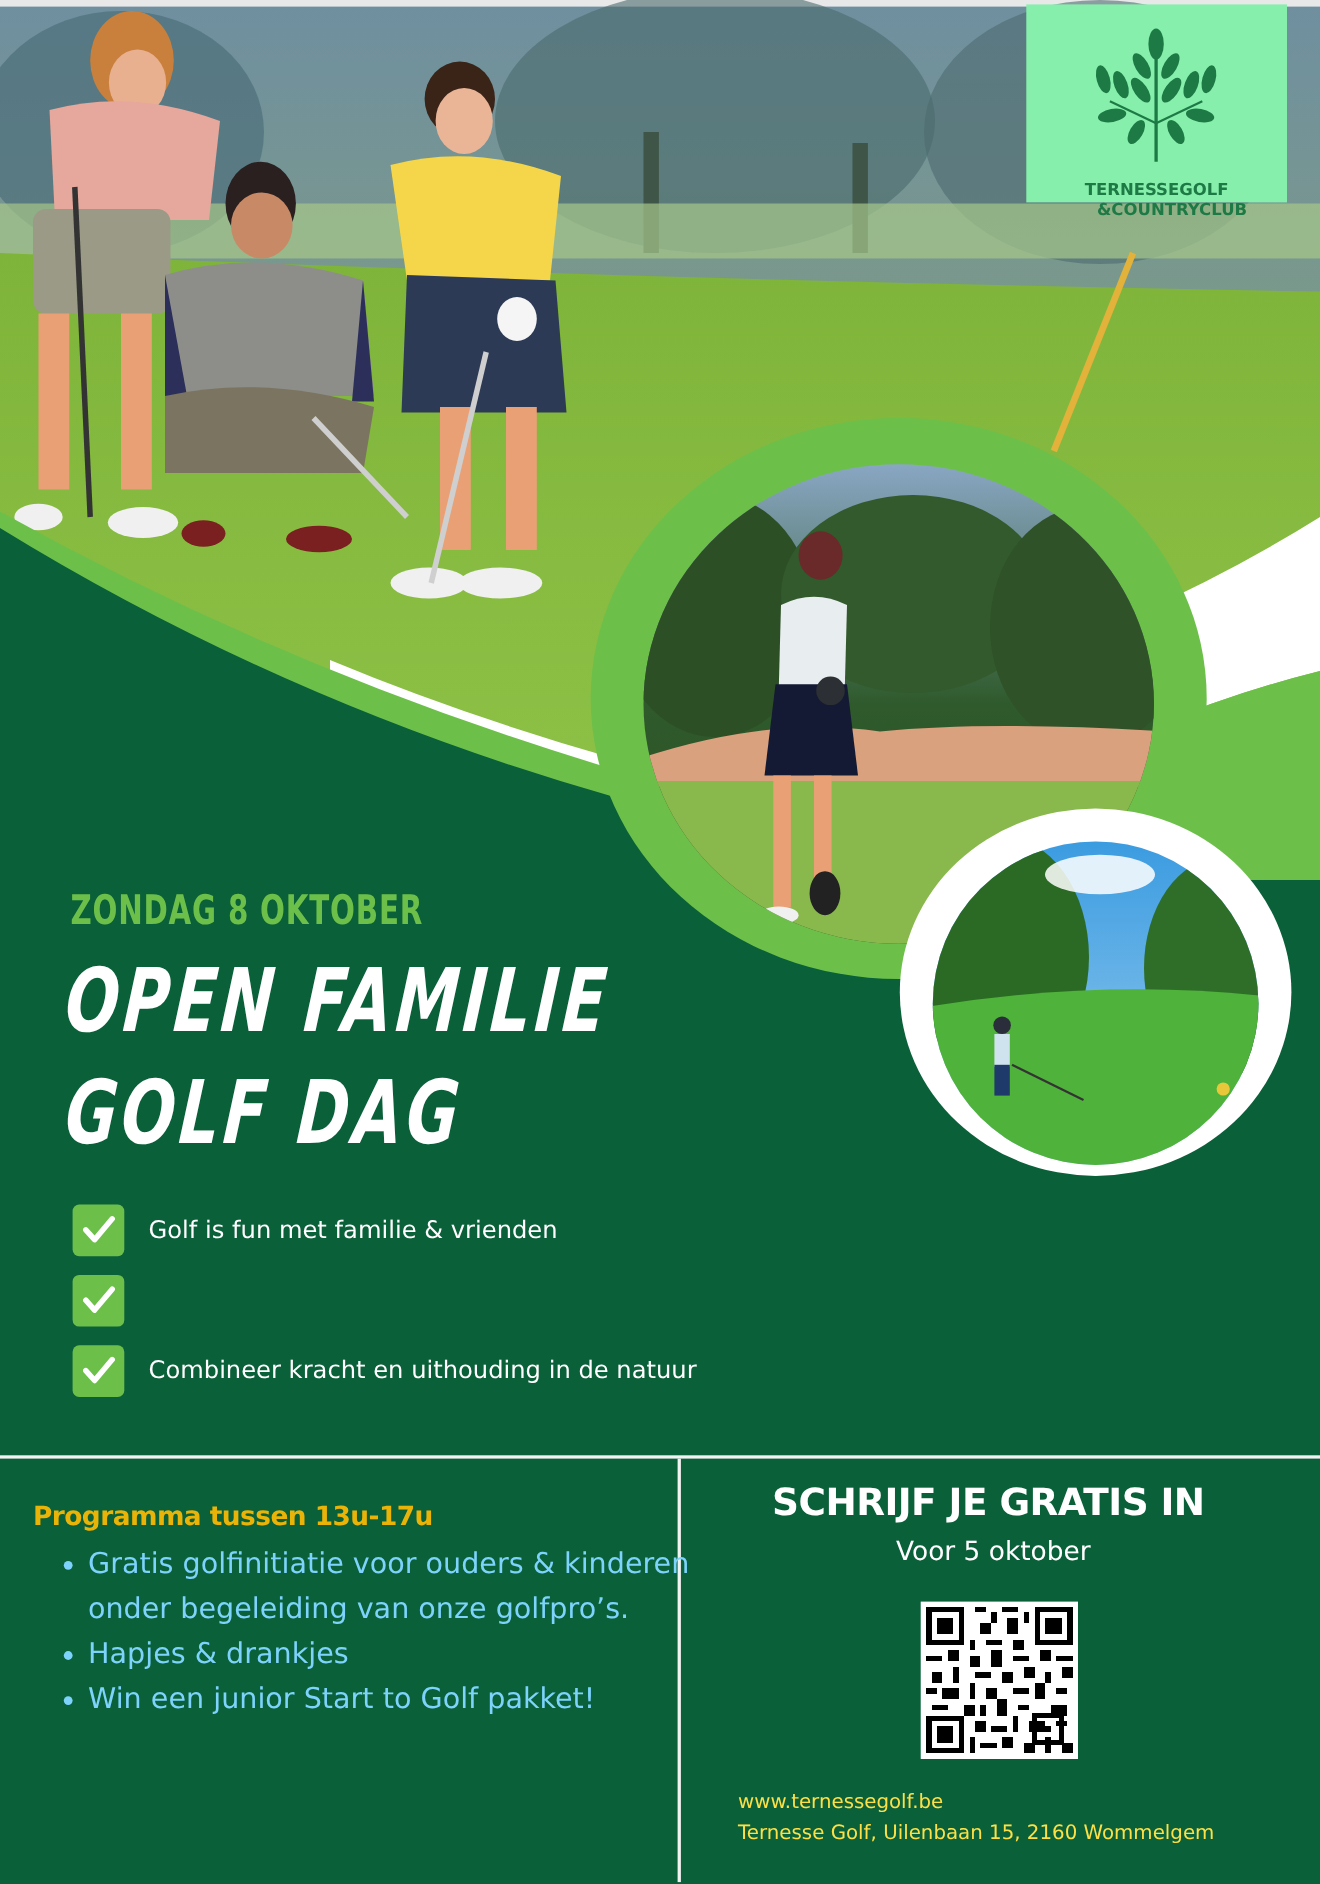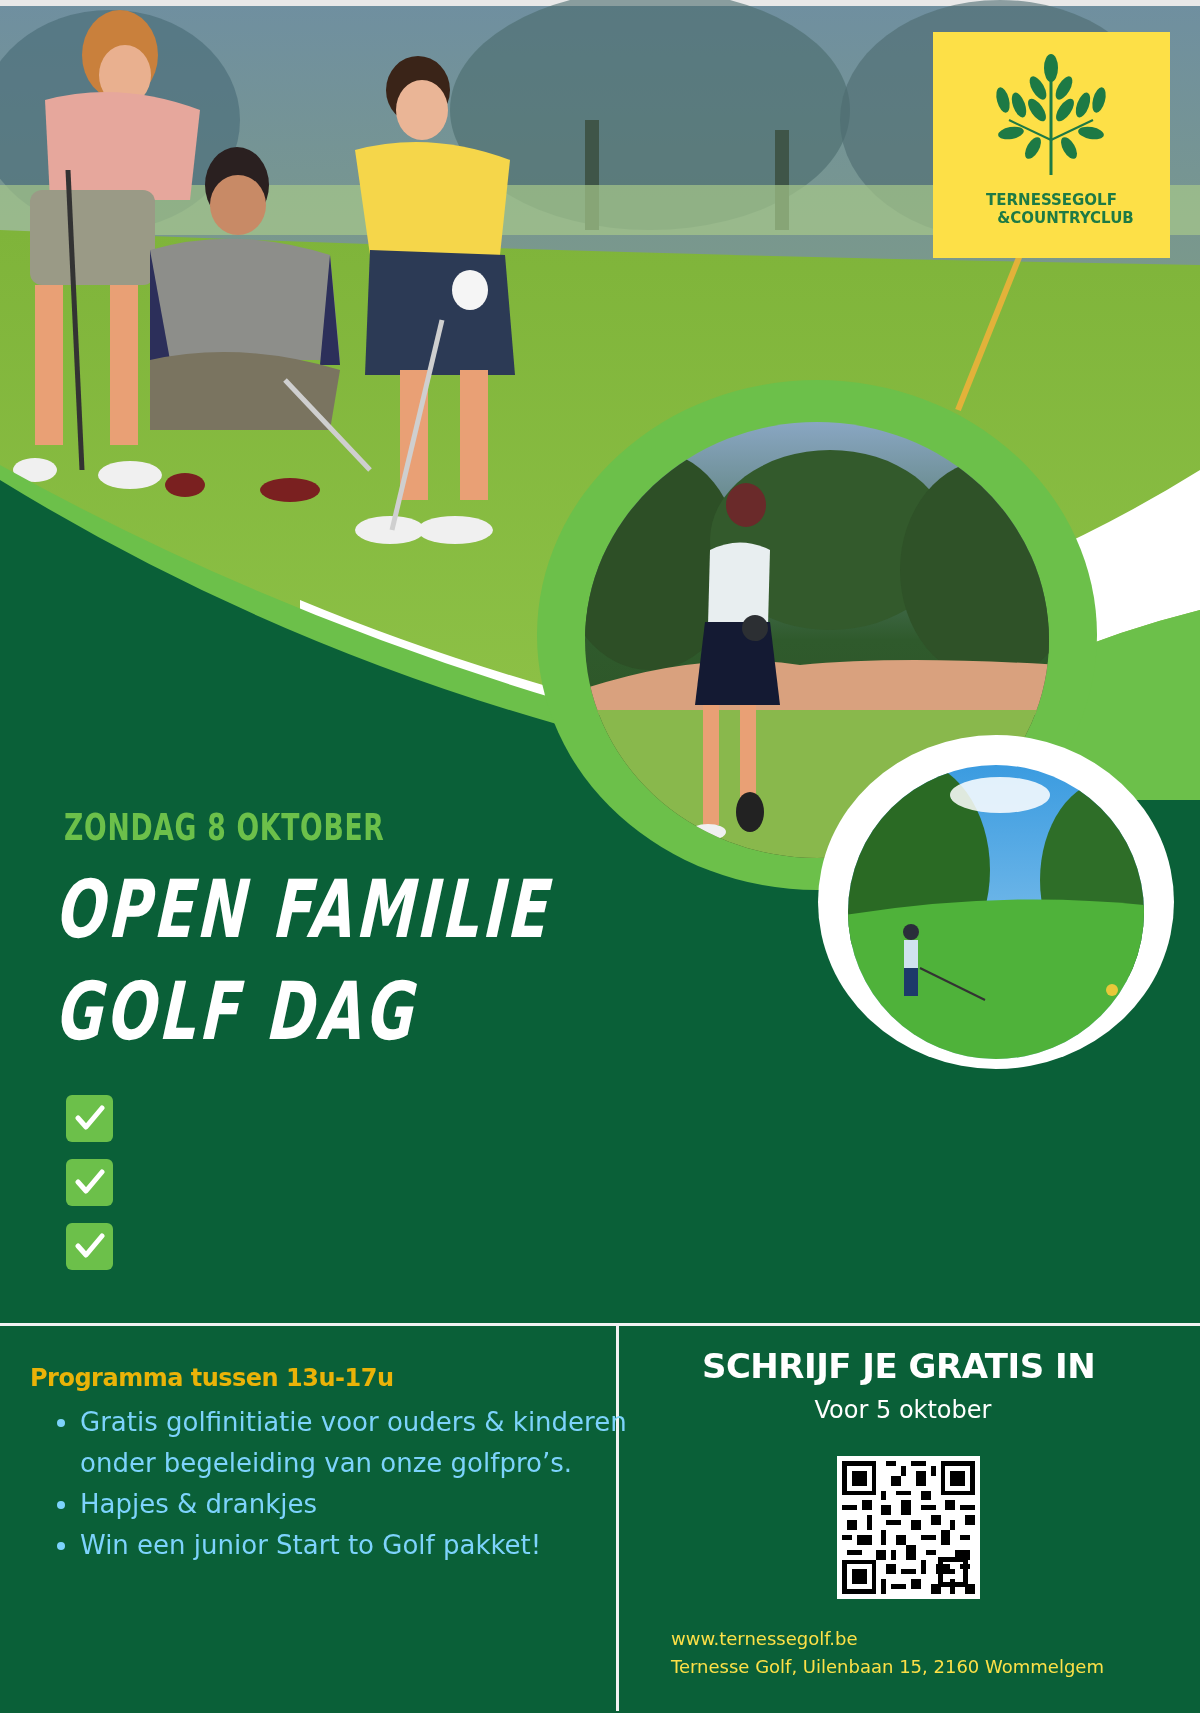--- a/index.html
+++ b/index.html
@@ -1,19 +1,19 @@
 <!DOCTYPE html>
 <html><head>
 <meta charset="utf-8">
 <style>
   html, body { margin: 0; padding: 0; }
   body { width: 1200px; height: 1713px; position: relative; overflow: hidden; background: #0a6038; font-family: "DejaVu Sans", sans-serif; }
   .abs { position: absolute; }
   svg.layer { position: absolute; left: 0; top: 0; }
-  .logo-box { left: 933px; top: 4px; width: 237px; height: 226px; background: #fde047; margin-top: 28px; }
+  .logo-box { left: 933px; top: 4px; width: 237px; height: 180px; background: #86efac; }
   .logo-text { position: absolute; left: 0; right: 0; text-align: center; color: #1d7a45; font-family: "DejaVu Sans", sans-serif; font-weight: bold; font-size: 15px; line-height: 17px; letter-spacing: 0px; }
   .date { left: 64px; top: 806px; color: #6cc04a; font-family: "DejaVu Sans", sans-serif; font-weight: bold; font-size: 37px; letter-spacing: 1px; transform: scaleX(0.72); transform-origin: left center; white-space: nowrap; }
   .title { left: 60px; color: #ffffff; font-family: "DejaVu Sans", sans-serif; font-weight: bold; font-style: italic; font-size: 80px; letter-spacing: 5px; transform: scaleX(0.72) skewX(-6deg); transform-origin: left center; white-space: nowrap; line-height: 1; }
   .check-row { left: 66px; height: 48px; display: flex; align-items: center; }
   .check-box { width: 47px; height: 47px; background: #6cc04a; border-radius: 6px; display: flex; align-items: center; justify-content: center; }
   .check-text { margin-left: 22px; color: #ffffff; font-family: "DejaVu Sans", sans-serif; font-size: 22px; white-space: nowrap; }
   .hline { left: 0; top: 1323px; width: 1200px; height: 3px; background: #f2f2f2; }
   .vline { left: 616px; top: 1326px; width: 3px; height: 385px; background: #f2f2f2; }
   .prog-title { left: 30px; top: 1364px; color: #eab308; font-family: "DejaVu Sans", sans-serif; font-weight: bold; font-size: 24px; white-space: nowrap; letter-spacing: -0.5px; }
   .prog-list { left: 50px; top: 1402px; width: 560px; color: #7dd3fc; font-family: "DejaVu Sans", sans-serif; font-size: 26px; line-height: 41px; margin: 0; padding: 0 0 0 30px; list-style: disc; }
@@ -181,34 +181,36 @@
 <div class="abs date">ZONDAG 8 OKTOBER</div>
 <div class="abs title" style="top:870px;">OPEN FAMILIE</div>
 <div class="abs title" style="top:972px;">GOLF DAG</div>
 
 <div class="abs check-row" style="top:1094px;">
   <div class="check-box">
     <svg width="30" height="26" viewBox="0 0 30 26">
         <path d="M3 13 L11 22 L27 3" stroke="#fff" stroke-width="5" fill="none" stroke-linecap="round" stroke-linejoin="round"></path>
       </svg>
   </div>
+  <span class="check-text">Golf is fun met familie &amp; vrienden</span>
 </div>
 <div class="abs check-row" style="top:1158px;">
   <div class="check-box">
     <svg width="30" height="26" viewBox="0 0 30 26">
         <path d="M3 13 L11 22 L27 3" stroke="#fff" stroke-width="5" fill="none" stroke-linecap="round" stroke-linejoin="round"></path>
       </svg>
   </div>
 </div>
 <div class="abs check-row" style="top:1222px;">
   <div class="check-box">
     <svg width="30" height="26" viewBox="0 0 30 26">
         <path d="M3 13 L11 22 L27 3" stroke="#fff" stroke-width="5" fill="none" stroke-linecap="round" stroke-linejoin="round"></path>
       </svg>
   </div>
+  <span class="check-text">Combineer kracht en uithouding in de natuur</span>
 </div>
 
 <div class="abs hline"></div>
 <div class="abs vline"></div>
 
 <div class="abs prog-title">Programma tussen 13u-17u</div>
 <ul class="abs prog-list">
   <li>Gratis golfinitiatie voor ouders &amp; kinderen onder begeleiding van onze golfpro’s.</li>
   <li>Hapjes &amp; drankjes</li>
   <li>Win een junior Start to Golf pakket!</li>

